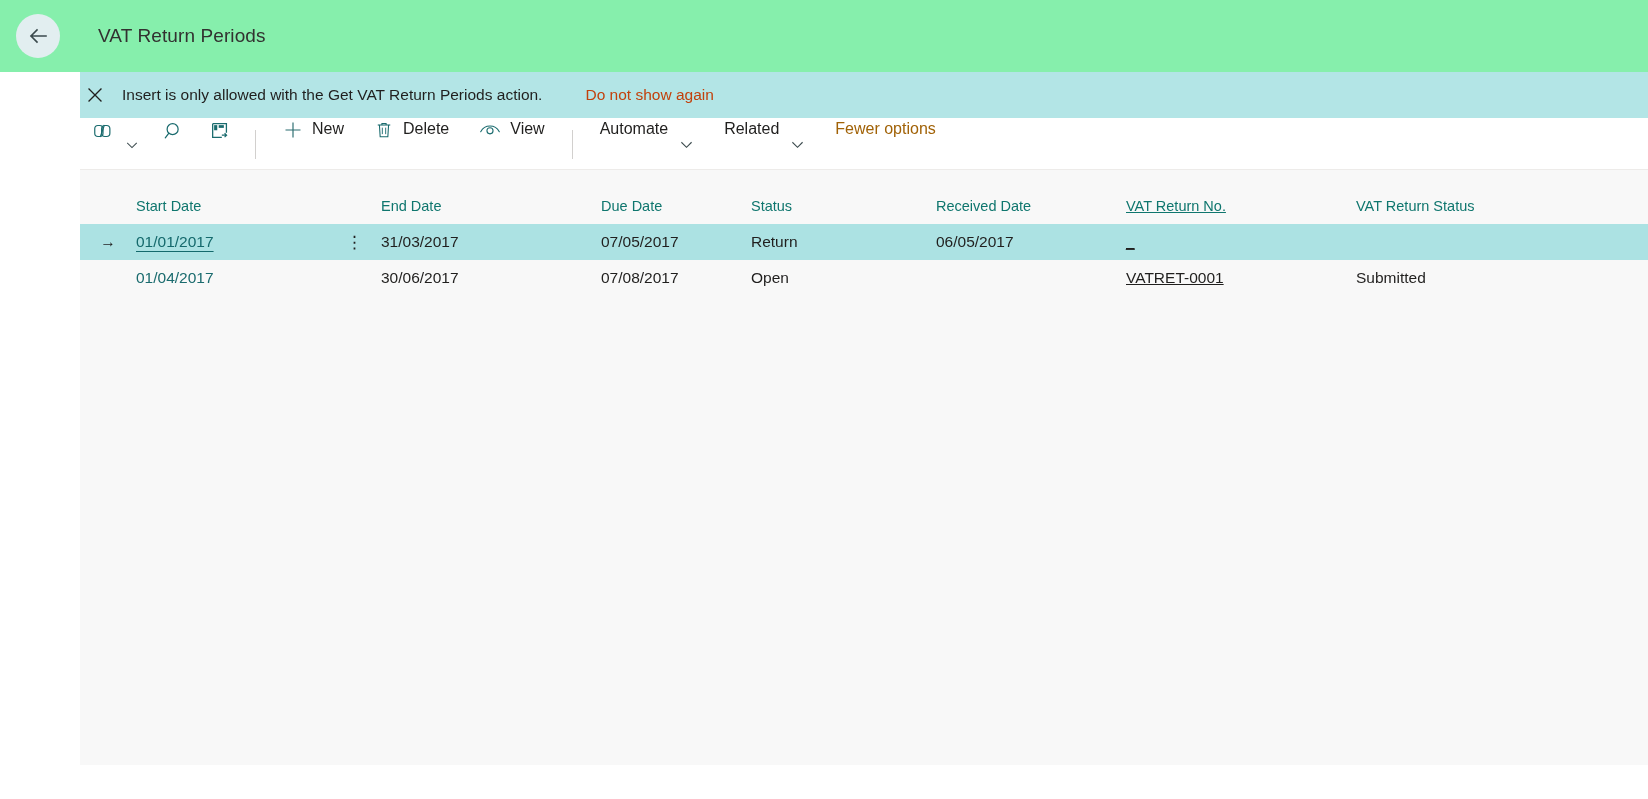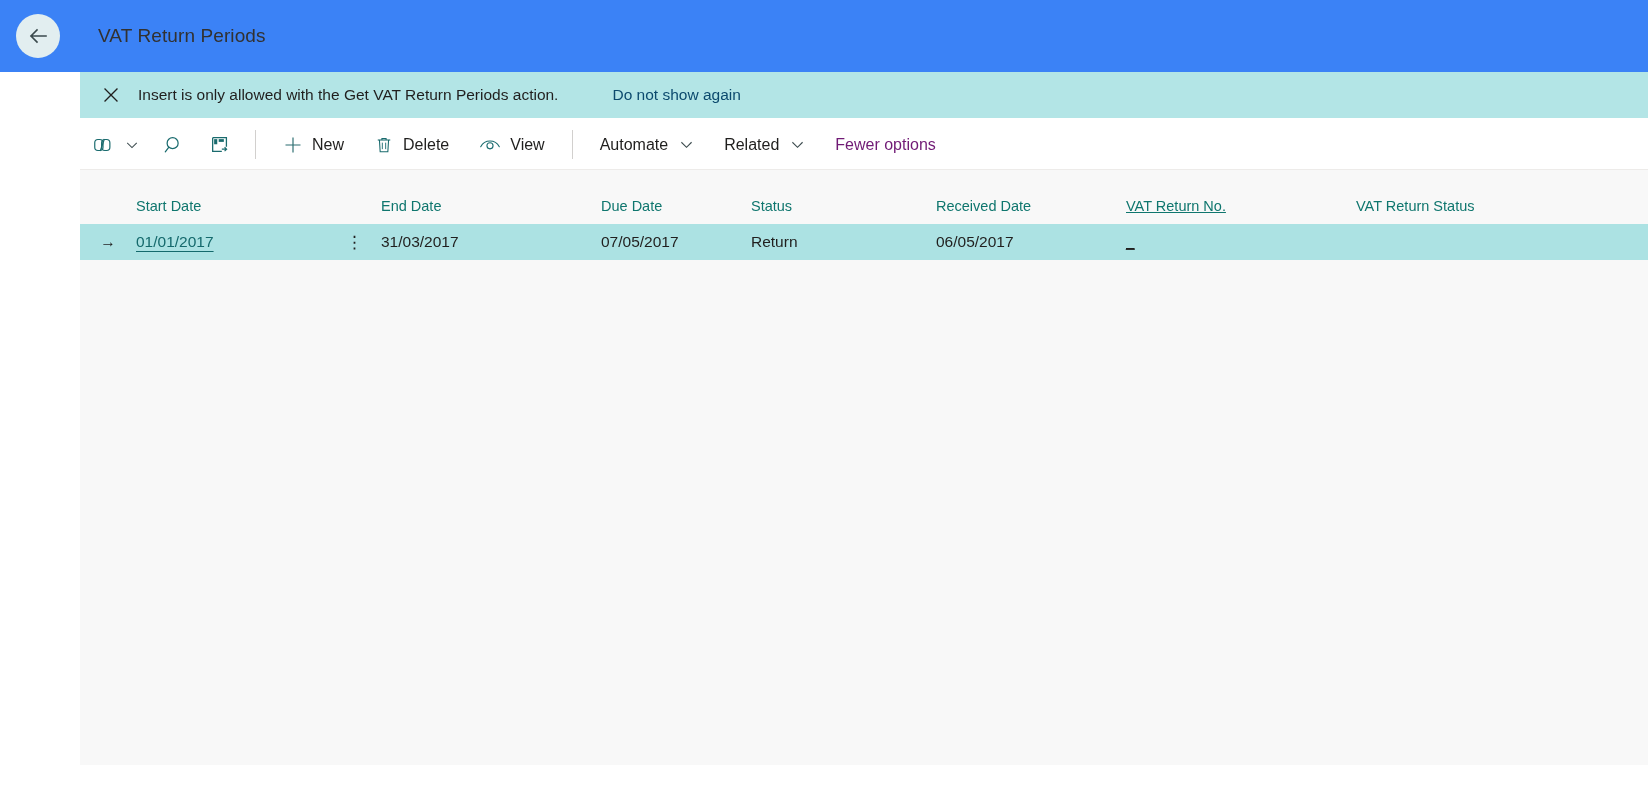--- a/index.html
+++ b/index.html
@@ -10,21 +10,21 @@
     font-family: "Liberation Sans", sans-serif;
     overflow: hidden;
   }
 
   
   .topbar {
     height: 72px;
     display: flex;
     align-items: center;
     padding-left: 16px;
-    background: #3b82f6;
+    background: #86efac;
   }
   .back-btn {
     width: 44px; height: 44px;
     border-radius: 50%;
     background: #e2eef0;
     display: flex; align-items: center; justify-content: center;
     cursor: pointer;
     flex: 0 0 auto;
   }
   .page-title {
@@ -36,63 +36,62 @@
 
   
   .notif-wrap {
     padding-left: 80px;
   }
   .notification {
     background: #b3e5e6;
     height: 46px;
     display: flex;
     align-items: center;
-    padding-left: 20px;
+    padding-left: 4px;
     font-size: 15.5px;
     color: #201f1e;
   }
   .notif-close {
     width: 22px; height: 22px;
     display: flex; align-items: center; justify-content: center;
     cursor: pointer;
     margin-right: 16px;
     flex: 0 0 auto;
   }
   .notif-text { white-space: nowrap; }
   .notif-link {
-    margin-left: 54px;
-    color: #0c4a6e;
+    margin-left: 43px;
+    color: #c2410c;
     cursor: pointer;
     white-space: nowrap;
   }
 
   
   .cmdbar {
     margin-left: 80px;
     height: 52px;
     display: flex;
     align-items: stretch;
     border-bottom: 1px solid #edebe9;
     padding-top: 2px;
   }
   .cmd {
     display: flex;
-    align-items: center;
     gap: 9px;
     padding: 0 15px;
     font-size: 16px;
     color: #201f1e;
     cursor: pointer;
     white-space: nowrap;
     user-select: none;
   }
   .cmd.icon-only { padding: 0 12px; }
   .cmd.active { background: #edebe9; }
   .cmd.disabled { color: #a19f9d; cursor: default; }
-  .cmd.muted { color: #701a75; }
+  .cmd.muted { color: #a16207; }
   .sep {
     width: 1px;
     background: #d2d0ce;
     margin: 10px 12px;
     flex: 0 0 auto;
   }
   .chev { margin-left: 2px; display:flex; align-items:center; }
 
   
   .grid-area {
@@ -305,15 +304,32 @@
           </div>
         </td>
         <td class="col-end">31/03/2017</td>
         <td class="col-due">07/05/2017</td>
         <td class="col-status">Return</td>
         <td class="col-recv">06/05/2017</td>
         <td class="col-vatno   teal">_</td>
         <td class="col-vatst"></td>
       </tr>
 
+      <tr class="row-normal">
+        <td class="col-arrow">
+          <div class="row-indicator"></div>
+        </td>
+        <td class="col-start">
+          <div class="start-cell">
+            <span class="link">01/04/2017</span>
+            <span class="dots"></span>
+          </div>
+        </td>
+        <td class="col-end">30/06/2017</td>
+        <td class="col-due">07/08/2017</td>
+        <td class="col-status">Open</td>
+        <td class="col-recv"></td>
+        <td class="col-vatno teal">VATRET-0001</td>
+        <td class="col-vatst teal">Submitted</td>
+      </tr>
     </tbody>
   </table>
 </div>
 
 </body></html>

